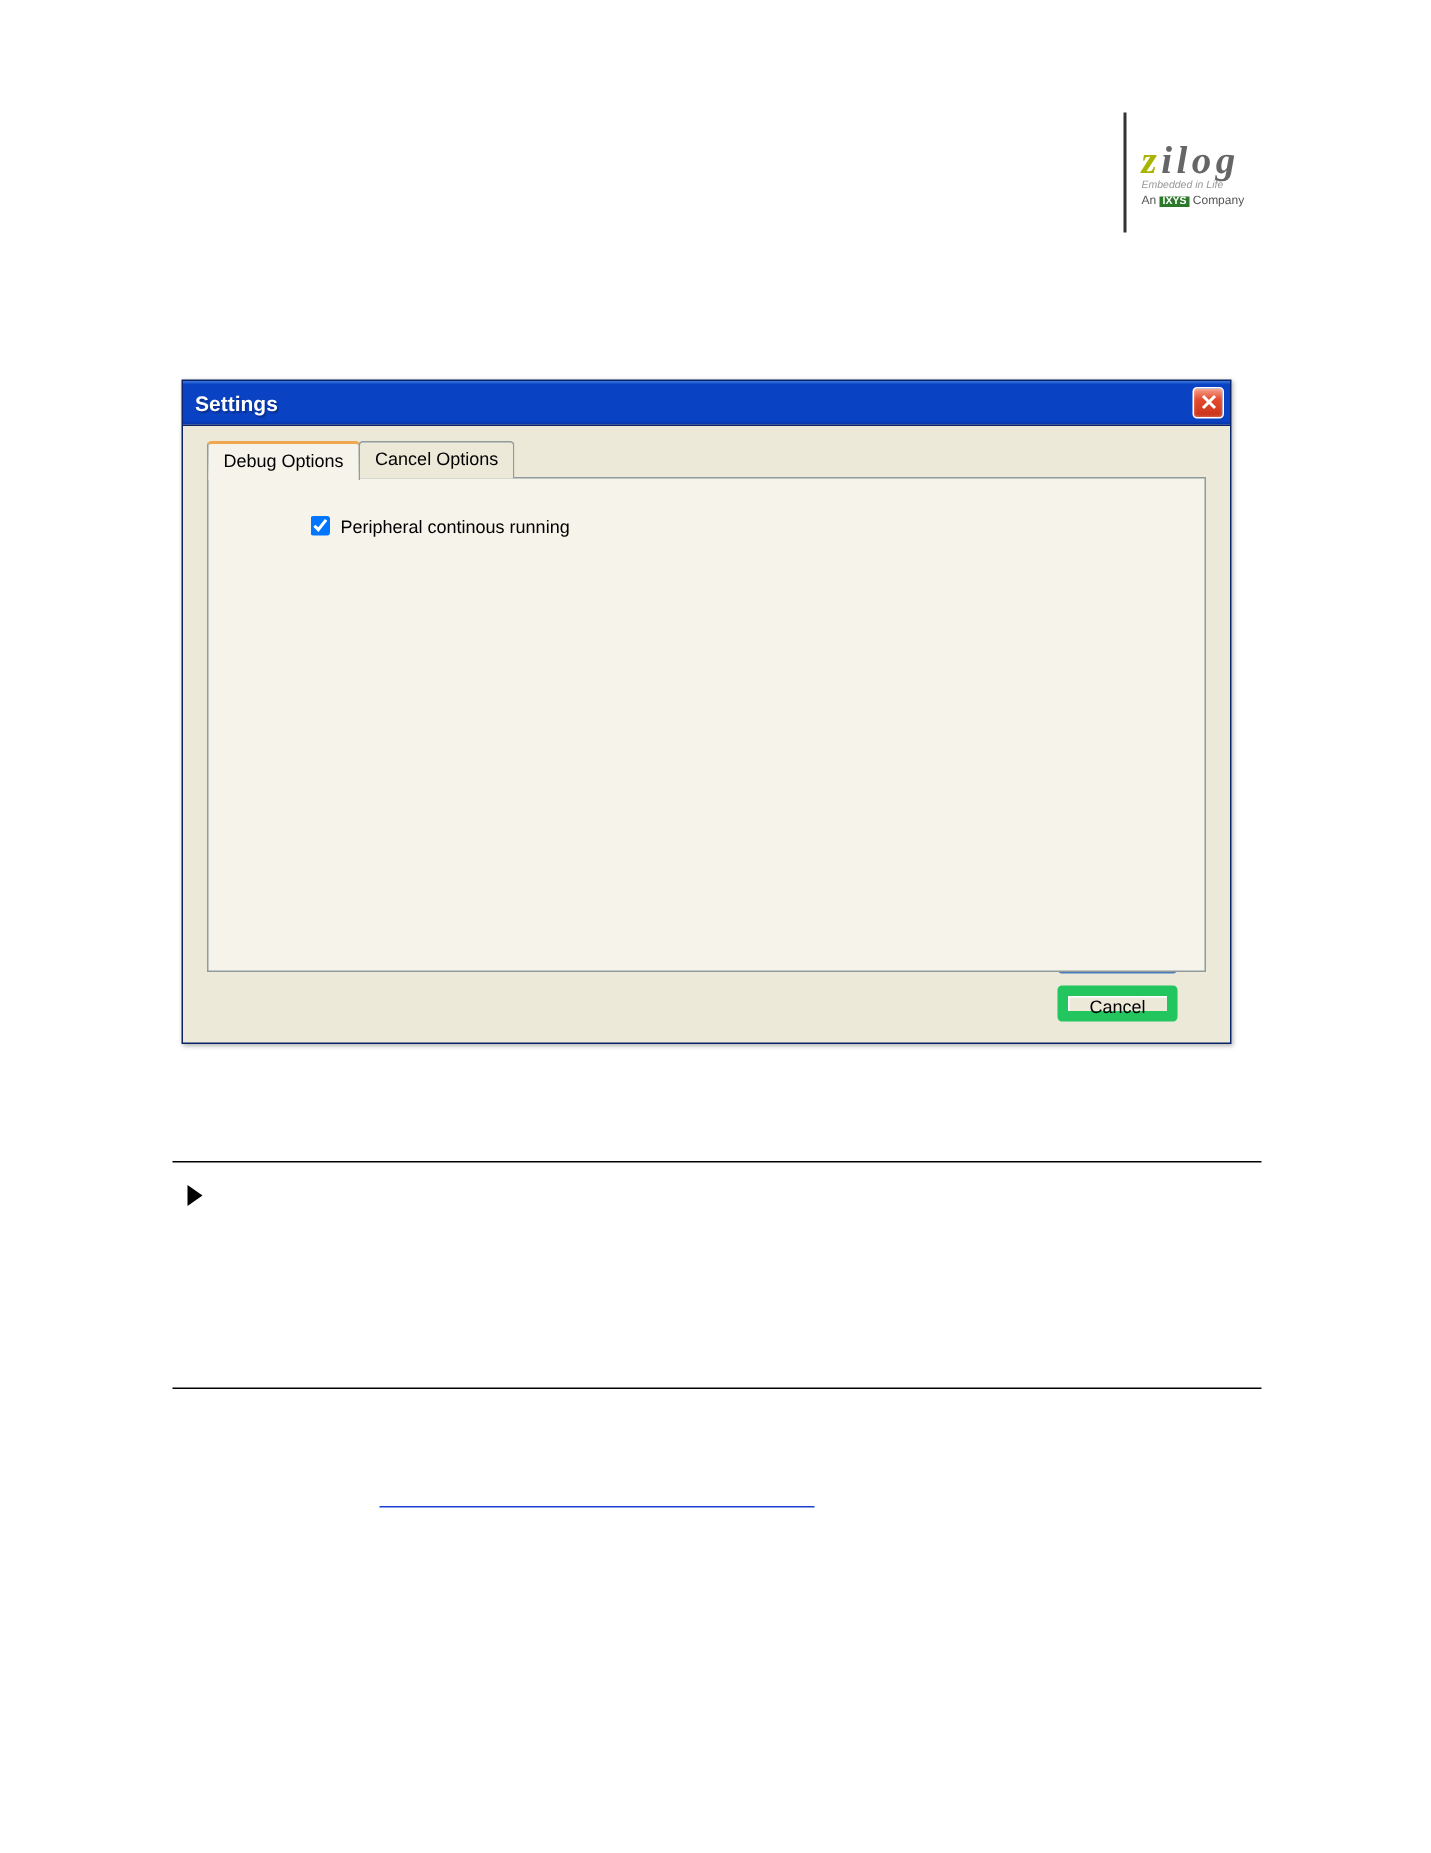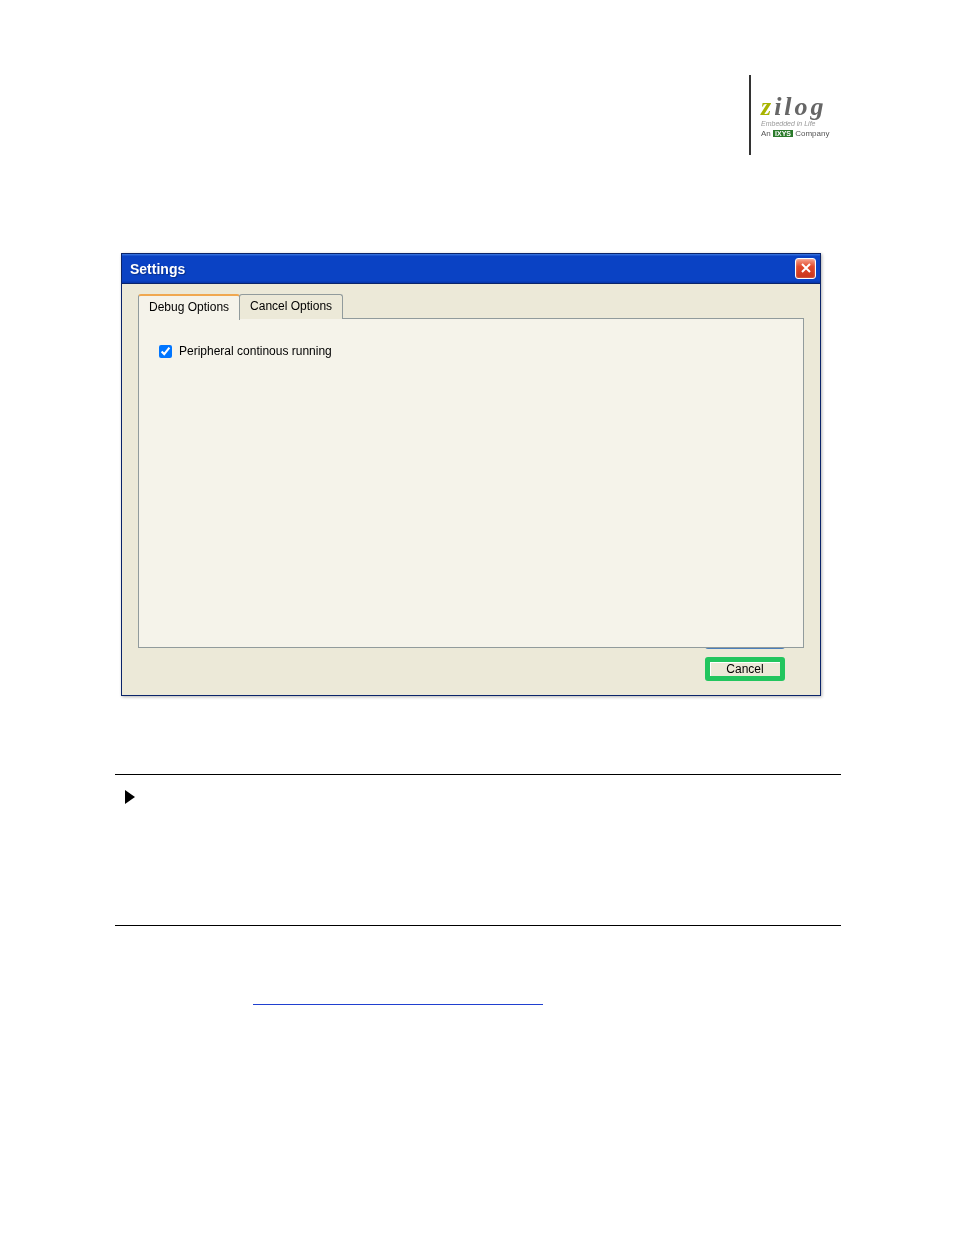--- a/index.html
+++ b/index.html
@@ -117,44 +117,45 @@
     background: #f5f3ea;
     height: 330px;
     padding: 25px 20px;
     position: relative;
     z-index: 1;
     margin-top: -1px;
   }
   
   .checkbox-row {
     display: flex;
-    align-items: center;
+    align-items: flex-start;
     margin-bottom: 10px;
     font-size: 12px;
     color: #000;
+    margin-left: 48px;
   }
   .checkbox-row input[type="checkbox"] {
     margin-right: 7px;
     width: 13px;
     height: 13px;
   }
   
   .button-row {
     position: absolute;
     bottom: 14px;
     right: 35px;
     display: flex;
     gap: 8px;
     flex-direction: column;
   }
   .btn {
     min-width: 80px;
     height: 24px;
     background: #ece9d8;
-    border: 5px solid #22c55e;
+    border: 7px solid #22c55e;
     border-radius: 3px;
     font-size: 12px;
     cursor: pointer;
     box-shadow: inset 1px 1px 0 #fff;
   }
   .btn.default {
     border: 2px solid #4a7ebb;
   }
   
   

